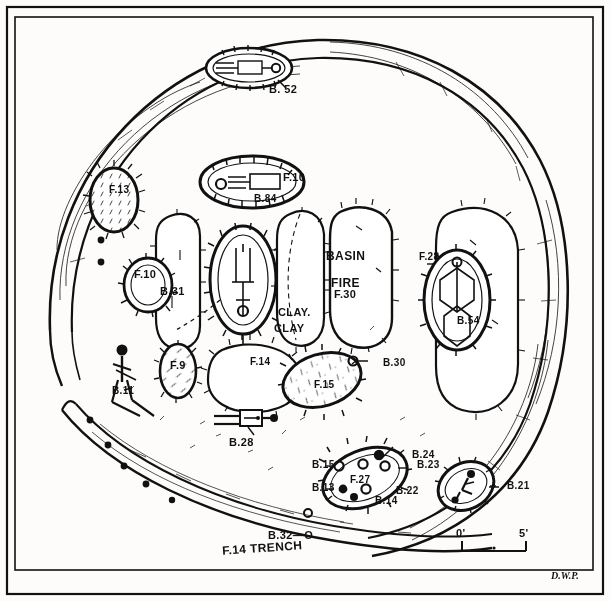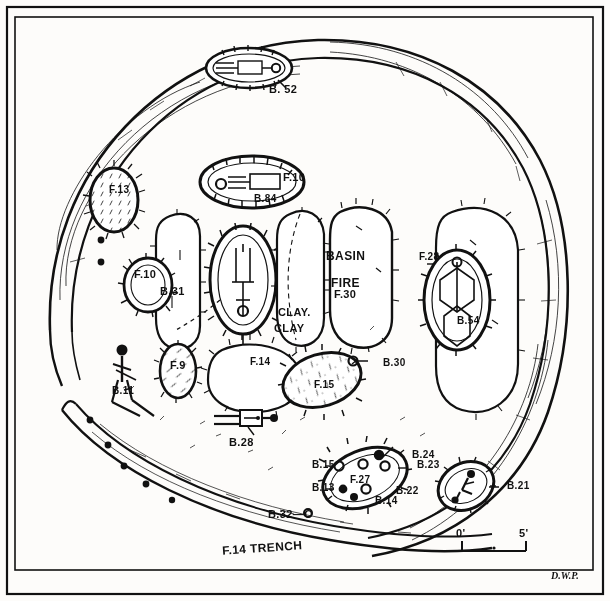--- a/index.html
+++ b/index.html
@@ -615,21 +615,21 @@
   <div class="label lbl-md" style="left:301px; top:482px;">B.13</div>
 
   <div class="label lbl-md" style="left:339px; top:474px;">F.27</div>
 
   <div class="label lbl-md" style="left:385px; top:485px;">B.22</div>
 
   <div class="label lbl-md" style="left:336px; top:495px;margin-left:28px;">B.14</div>
 
   <div class="label lbl-md" style="left:496px; top:480px;">B.21</div>
 
-  <div class="label lbl-lg" style="left:268px; top:508px;">B.32—O</div>
+  <div class="label lbl-lg" style="left:268px; top:529px;">B.32—O</div>
 
   <div class="label lbl-xl" style="left:222px; top:541px; transform:rotate(-4deg);">F.14 TRENCH</div>
 
   <div class="label lbl-lg" style="left:456px; top:527px;">0'</div>
 
   <div class="label lbl-lg" style="left:519px; top:527px;">5'</div>
 
   <div class="sig" style="left:551px; top:570px;">D.W.P.</div>
 
 </div>

